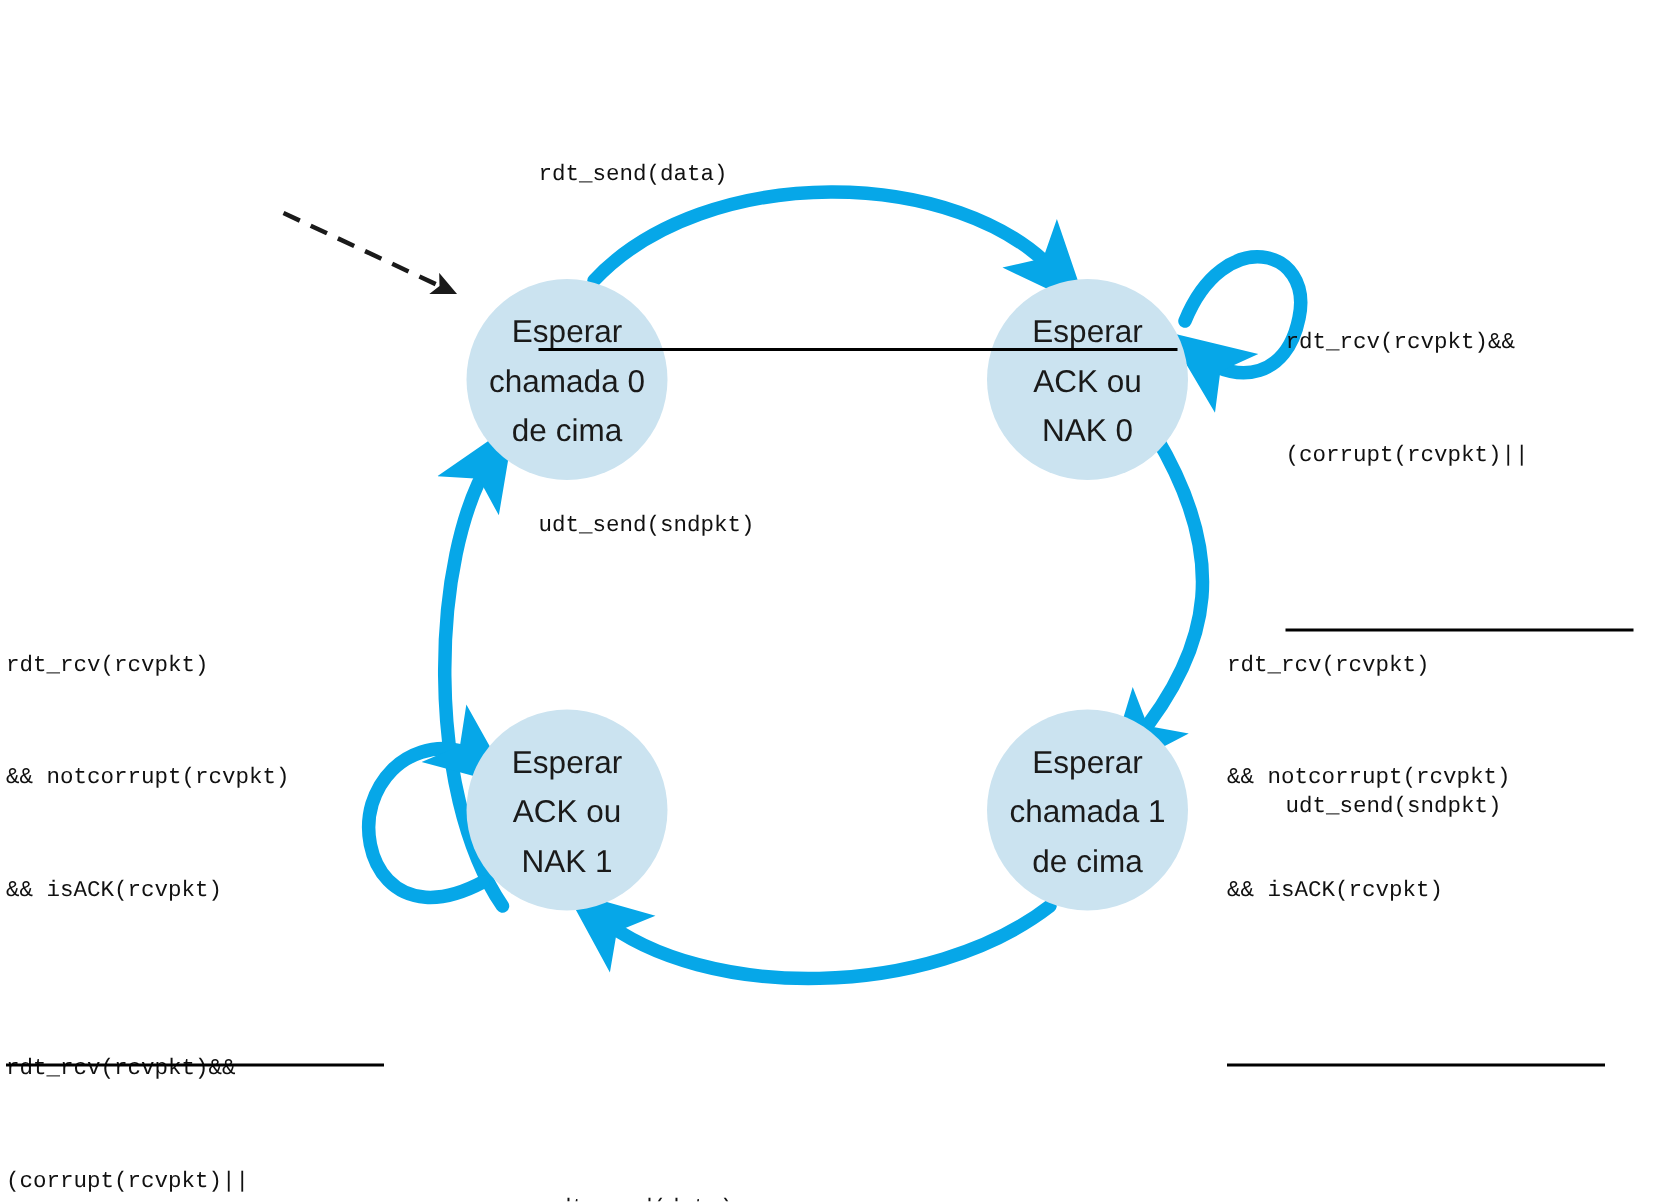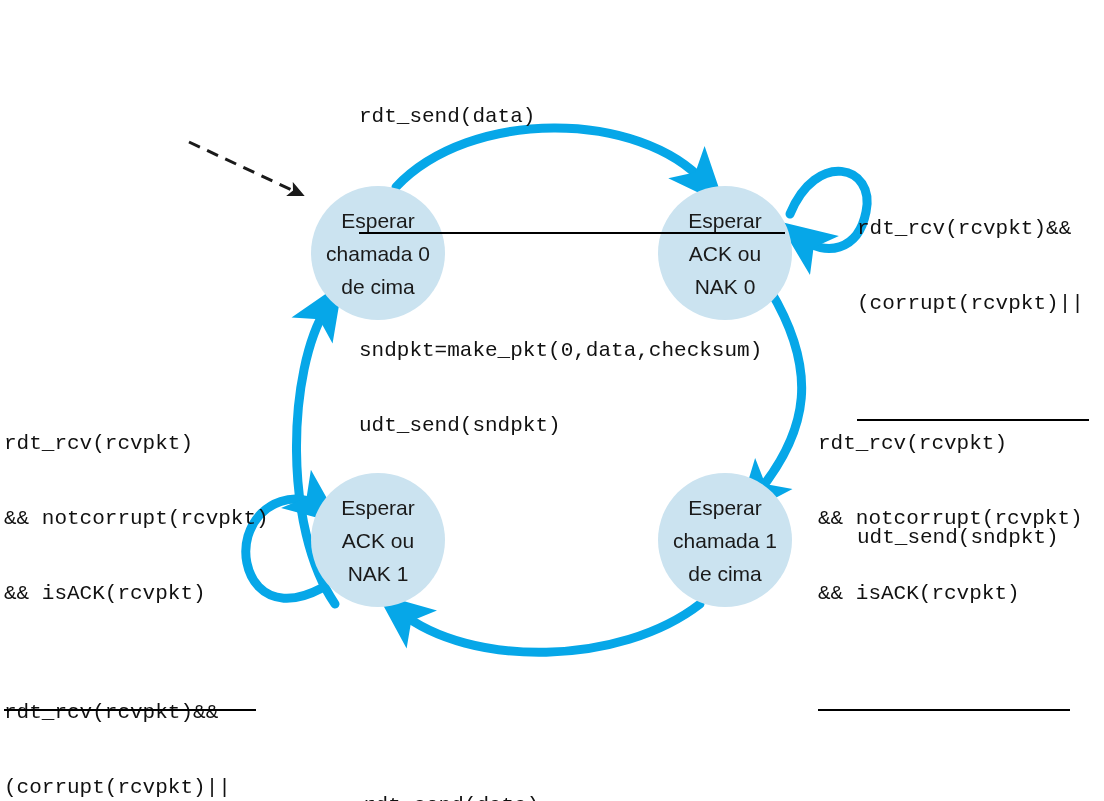--- a/index.html
+++ b/index.html
@@ -25,21 +25,21 @@
     height: 801px;
   }
   .state-label {
     font-family: "Liberation Sans", sans-serif;
     font-size: 21px;
     fill: #1a1a1a;
   }
   .mono-block {
     position: absolute;
     font-family: "Liberation Mono", monospace;
-    font-size: 21px;
+    font-size: 15px;
     line-height: 25px;
     color: #111111;
     white-space: pre;
     letter-spacing: 0px;
   }
   .mono-line {
     white-space: pre;
   }
   .divider {
     border-bottom: 2.6px solid #000000;
@@ -104,21 +104,20 @@
       <text x="725" y="581">de cima</text>
     </g>
   </svg>
 
   <div class="mono-block" style="left:359px; top:4px; width:426px;">
     <div class="above">
       <div class="mono-line">rdt_send(data)</div>
     </div>
     <div class="divider"></div>
     <div class="below">
-      <div class="mono-line">sndpkt=make_pkt(0,data,checksum)</div>
       <div class="mono-line">udt_send(sndpkt)</div>
     </div>
   </div>
 
   <div class="mono-block" style="left:857px; top:116px; width:232px;">
     <div class="above">
       <div class="mono-line">rdt_rcv(rcvpkt)&amp;&amp;</div>
       <div class="mono-line">(corrupt(rcvpkt)||</div>
     </div>
     <div class="divider"></div>

